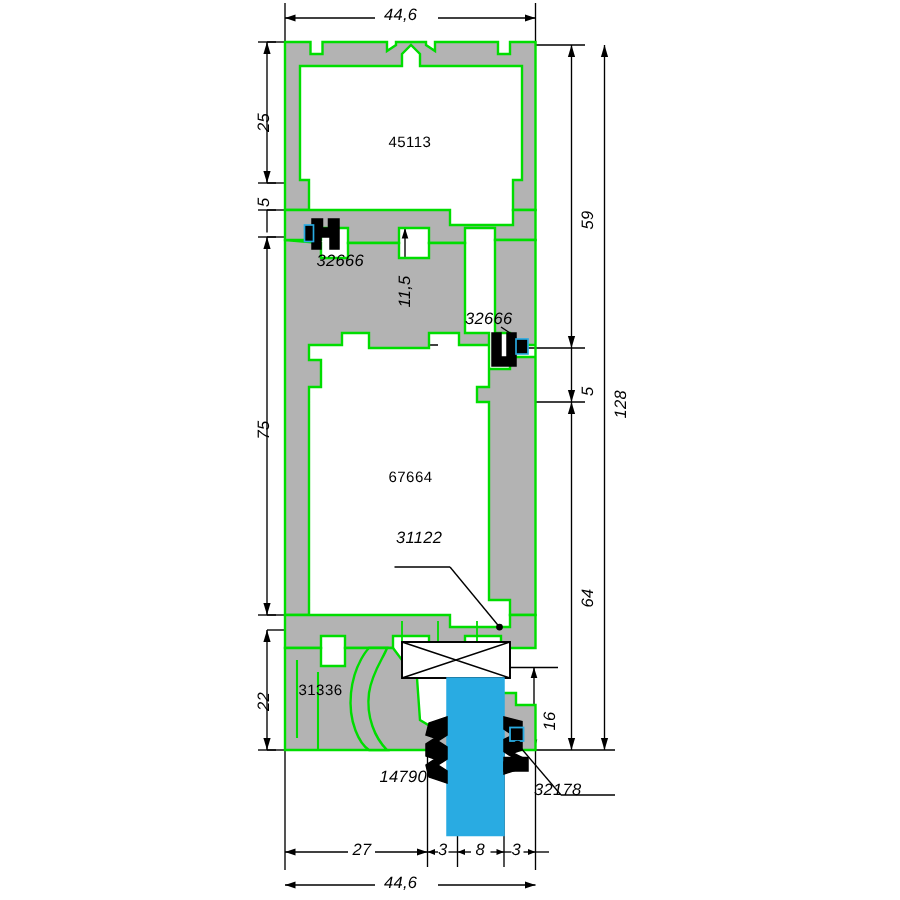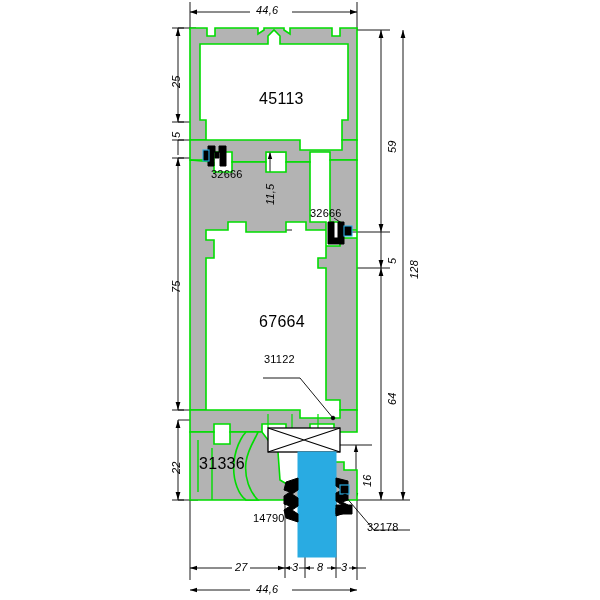--- a/index.html
+++ b/index.html
@@ -1,22 +1,22 @@
 <!DOCTYPE html>
 <html><head>
 <meta charset="utf-8">
 <style>
   html,body{margin:0;padding:0;background:#ffffff;}
   #stage{position:relative;width:600px;height:600px;background:#ffffff;
          font-family:"Liberation Sans",sans-serif;overflow:hidden;}
   #cad{position:absolute;left:0;top:0;width:600px;height:600px;}
   .lbl{position:absolute;font-family:"Liberation Sans",sans-serif;color:#000;
        white-space:nowrap;user-select:none;}
-  .part{font-size:16px;letter-spacing:.3px;}
-  .partsm{font-size:11px;letter-spacing:.2px;}
+  .part{font-size:10px;letter-spacing:.3px;}
+  .partsm{font-size:11px;letter-spacing:.2px;font-style:italic;}
   .dim{font-size:11px;font-style:italic;letter-spacing:.2px;}
   .rot90{transform:rotate(-90deg);transform-origin:left top;}
 </style>
 </head>
 <body>
 
 <div id="stage">
 
   <svg id="cad" viewBox="0 0 600 600">
 
@@ -211,21 +211,21 @@
     </g>
   </svg>
 
   <div class="lbl part" style="left:259px;top:90px">45113</div>
   <div class="lbl part" style="left:259px;top:313px">67664</div>
   <div class="lbl part" style="left:199px;top:455px">31336</div>
   <div class="lbl partsm" style="left:211px;top:168px">32666</div>
   <div class="lbl partsm" style="left:310px;top:207px">32666</div>
   <div class="lbl partsm" style="left:264px;top:353px">31122</div>
   <div class="lbl partsm" style="left:253px;top:512px">14790</div>
-  <div class="lbl partsm" style="left:367px;top:521px">32178</div>
+  <div class="lbl partsm" style="left:356px;top:521px">32178</div>
 
   <div class="lbl dim" style="left:256px;top:4px">44,6</div>
 
   <div class="lbl dim" style="left:235px;top:561px">27</div>
   <div class="lbl dim" style="left:292px;top:561px">3</div>
   <div class="lbl dim" style="left:317px;top:561px">8</div>
   <div class="lbl dim" style="left:341px;top:561px">3</div>
   <div class="lbl dim" style="left:256px;top:583px">44,6</div>
 
   <div class="lbl dim rot90" style="left:170px;top:88px">25</div>

